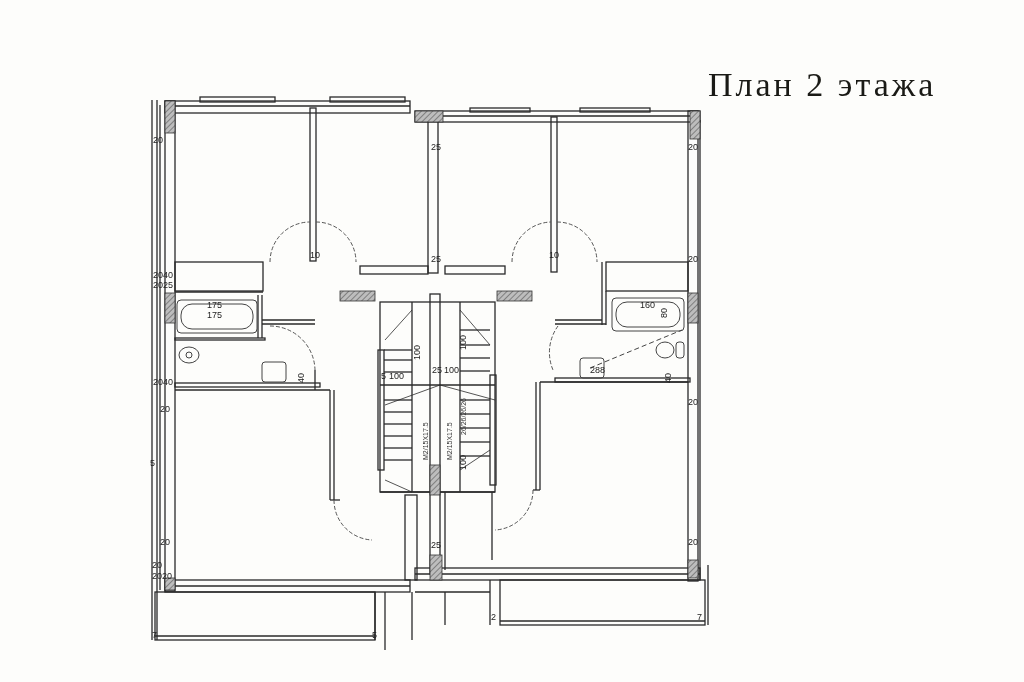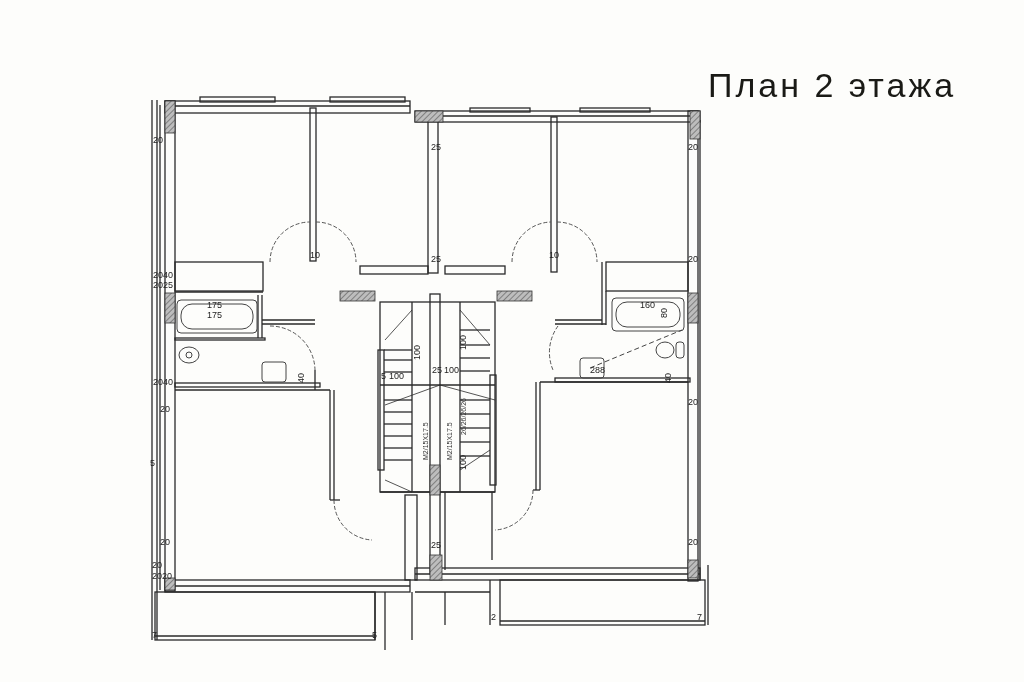--- a/index.html
+++ b/index.html
@@ -1,19 +1,19 @@
 <!DOCTYPE html>
 <html><head>
 <meta charset="utf-8">
 <style>
   html, body { margin: 0; padding: 0; background: #fdfdfb; }
   body { width: 1024px; height: 682px; position: relative; overflow: hidden; font-family: "DejaVu Sans", sans-serif; }
   .title {
     position: absolute; left: 708px; top: 66px;
-    font-family: Liberation Sans, sans-serif;
+    font-family: Liberation Serif, serif;
     font-size: 34px; letter-spacing: 3px; color: #1a1a16;
   }
   svg#plan { position: absolute; left: 0; top: 0; }
   .dim { font-family: "Liberation Sans", sans-serif; font-size: 9px; fill: #222; }
   .dimsm { font-family: "Liberation Sans", sans-serif; font-size: 7px; fill: #333; }
 </style>
 </head>
 <body>
 
 <div class="title">План 2 этажа</div>

